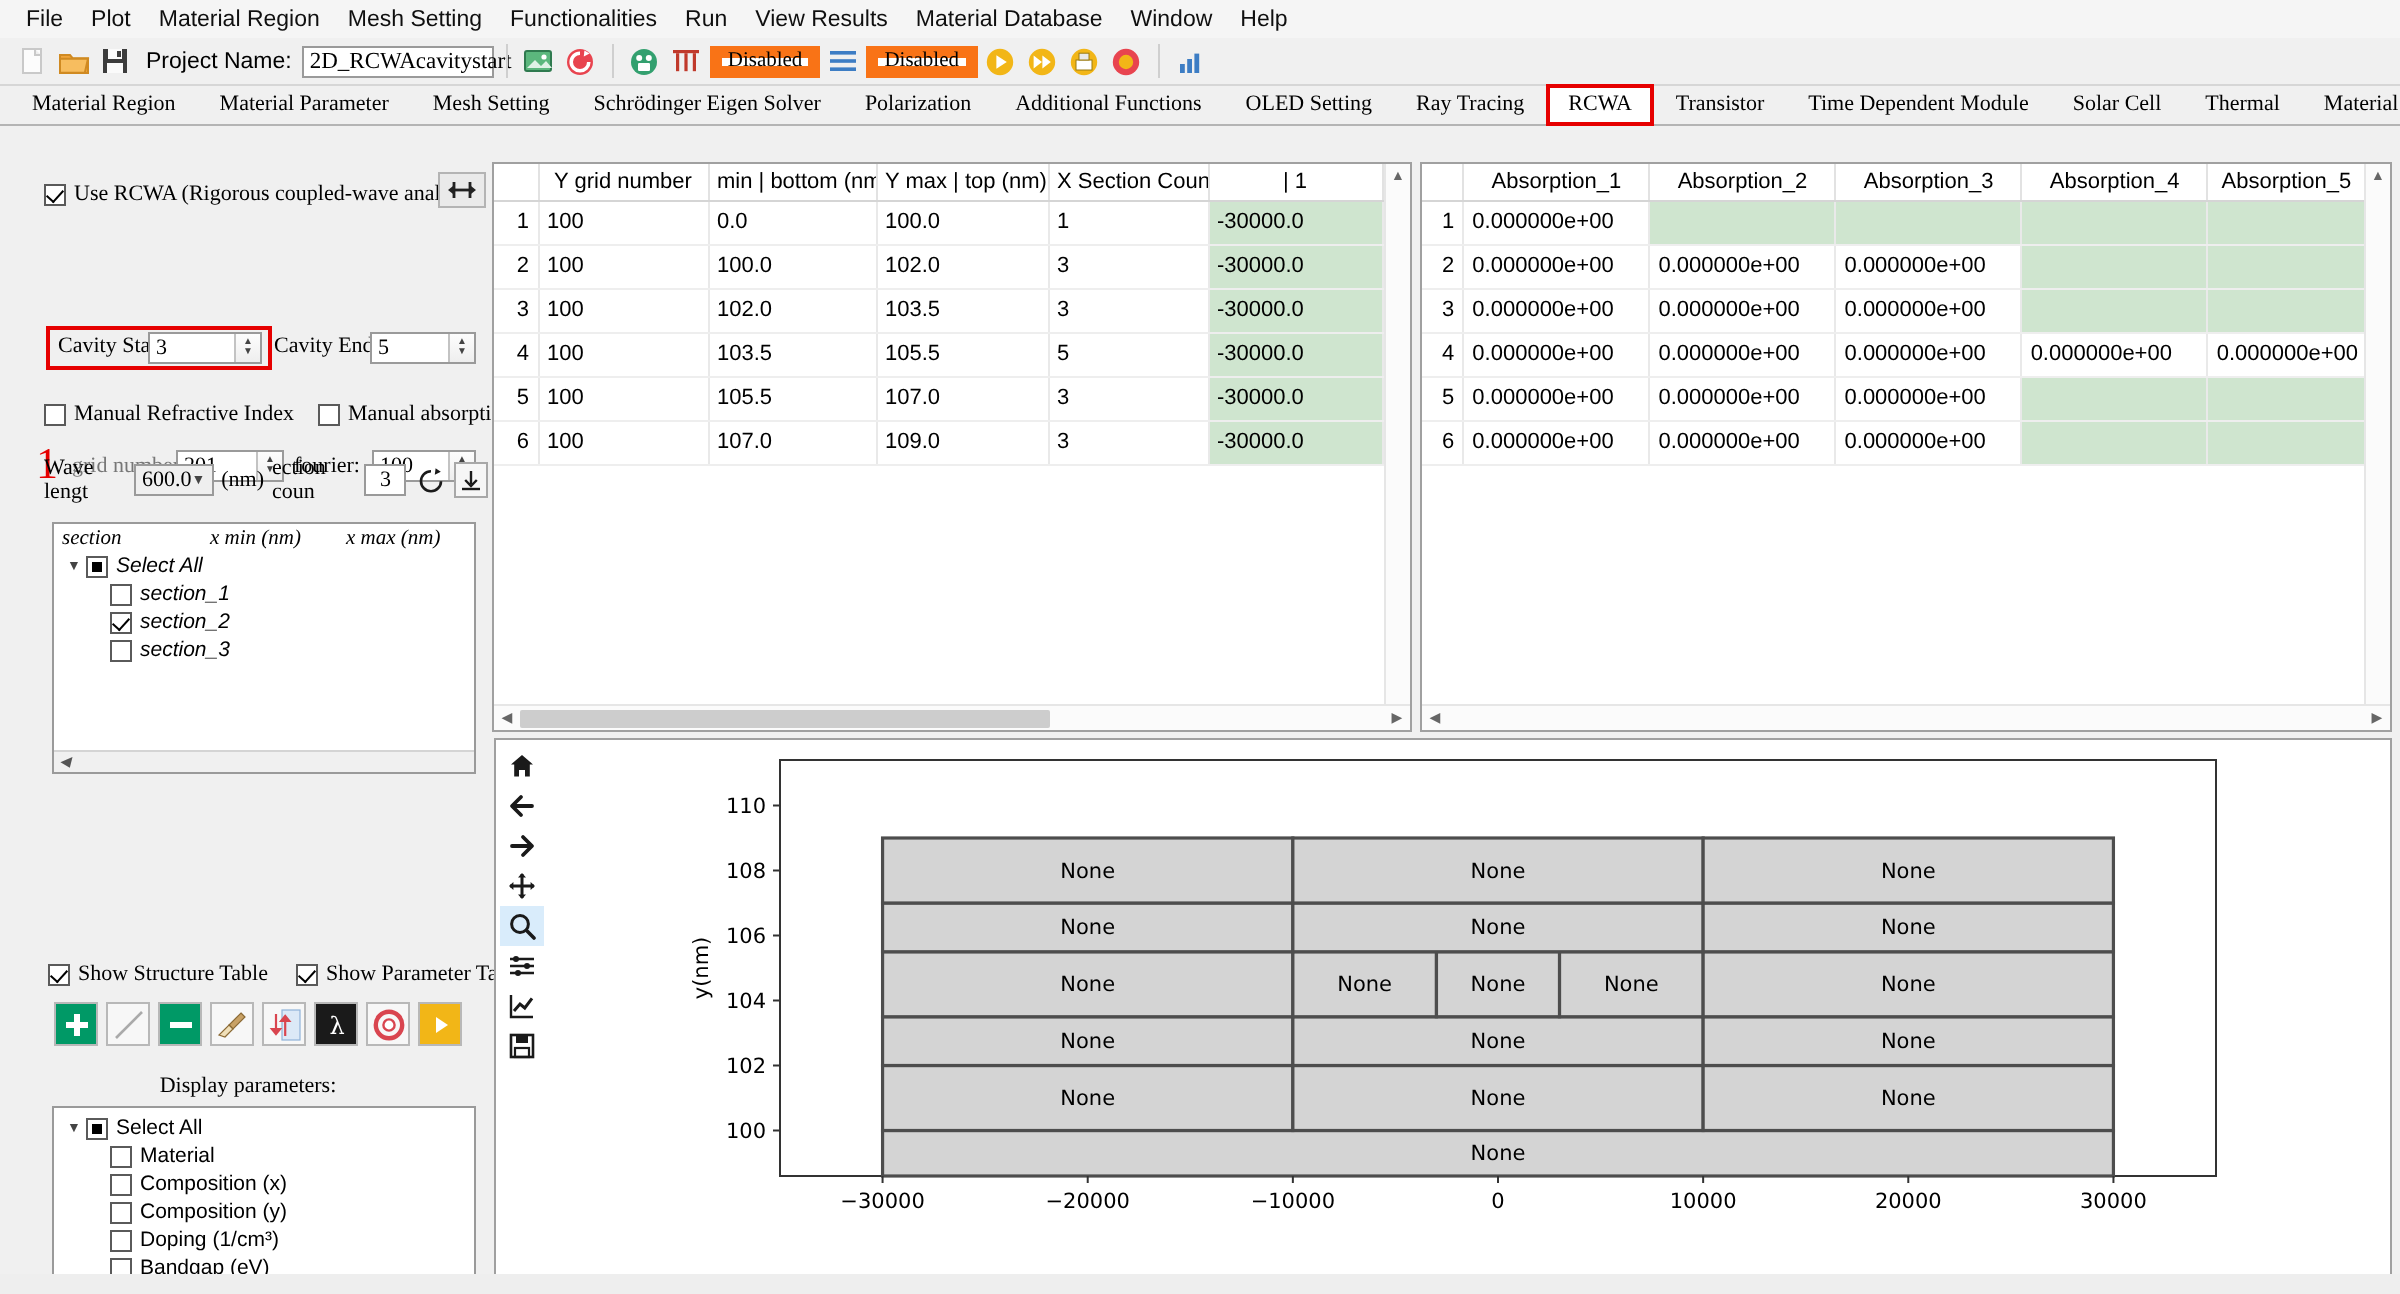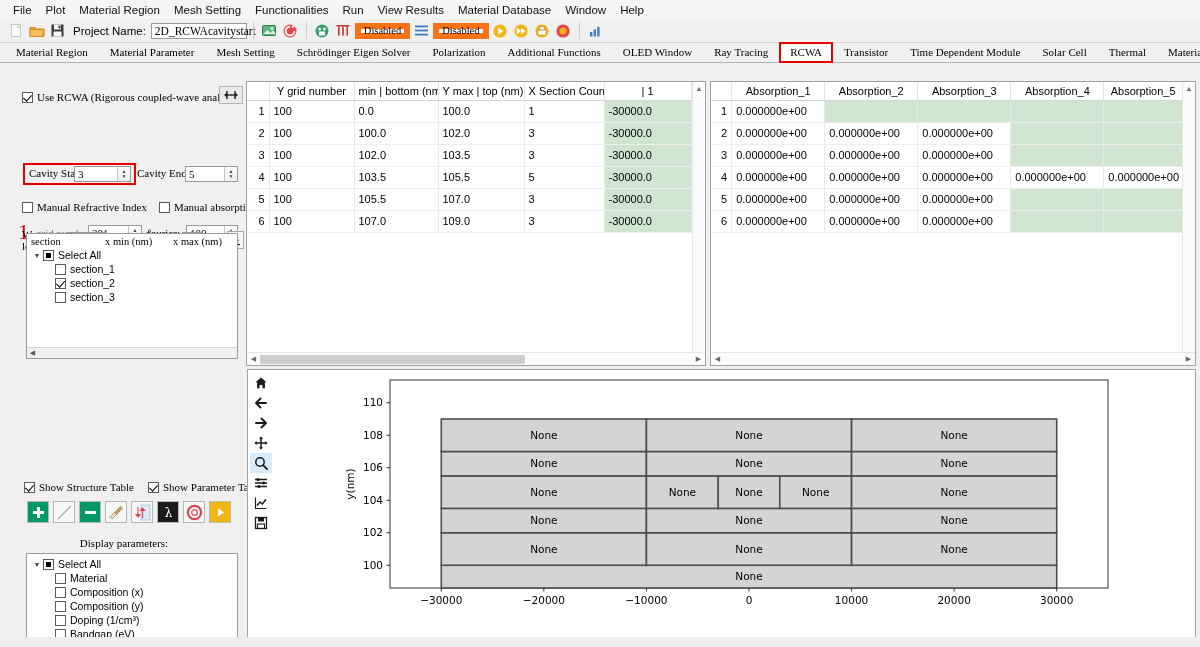--- a/index.html
+++ b/index.html
@@ -306,21 +306,21 @@
     </div>
   </div>
 
   <div class="tabstrip" id="tabstrip">
       <div class="tab">Material Region</div>
       <div class="tab">Material Parameter</div>
       <div class="tab">Mesh Setting</div>
       <div class="tab">Schrödinger Eigen Solver</div>
       <div class="tab">Polarization</div>
       <div class="tab">Additional Functions</div>
-      <div class="tab">OLED Window</div>
+      <div class="tab">OLED Setting</div>
       <div class="tab">Ray Tracing</div>
       <div class="tab highlight">RCWA</div>
       <div class="tab">Transistor</div>
       <div class="tab">Time Dependent Module</div>
       <div class="tab">Solar Cell</div>
       <div class="tab">Thermal</div>
       <div class="tab">Material Database</div>
     </div>
 
   <div class="content">
@@ -393,21 +393,21 @@
             </svg>
         </span>
         <span style="width:20px;height:18px;border:1px solid #a8a8a8;display:flex;align-items:center;justify-content:center;background:#f6f6f6;">
           <svg width="13" height="13" viewBox="0 0 13 13">
               <path d="M6.5 1.5v6.5M3.6 6l2.9 3 2.9-3" fill="none" stroke="#1a1a1a" stroke-width="1.2"></path>
               <path d="M2 10.5h9" stroke="#1a1a1a" stroke-width="1.2"></path>
             </svg>
         </span>
       </div>
 
-      <div class="listbox" style="position:absolute;left:22px;top:152px;width:212px;height:126px;">
+      <div class="listbox" style="position:absolute;left:22px;top:180px;width:212px;height:126px;font-style:italic;">
         <div class="lb-head">
           <span style="width:74px">section</span>
           <span style="width:68px">x min (nm)</span>
           <span>x max (nm)</span>
         </div>
         <div style="padding-left:4px;" id="section-tree">
             <div class="tree-row">
               <span class="tw">▼</span>
               <span class="box partial"></span>
               <span>Select All</span>

